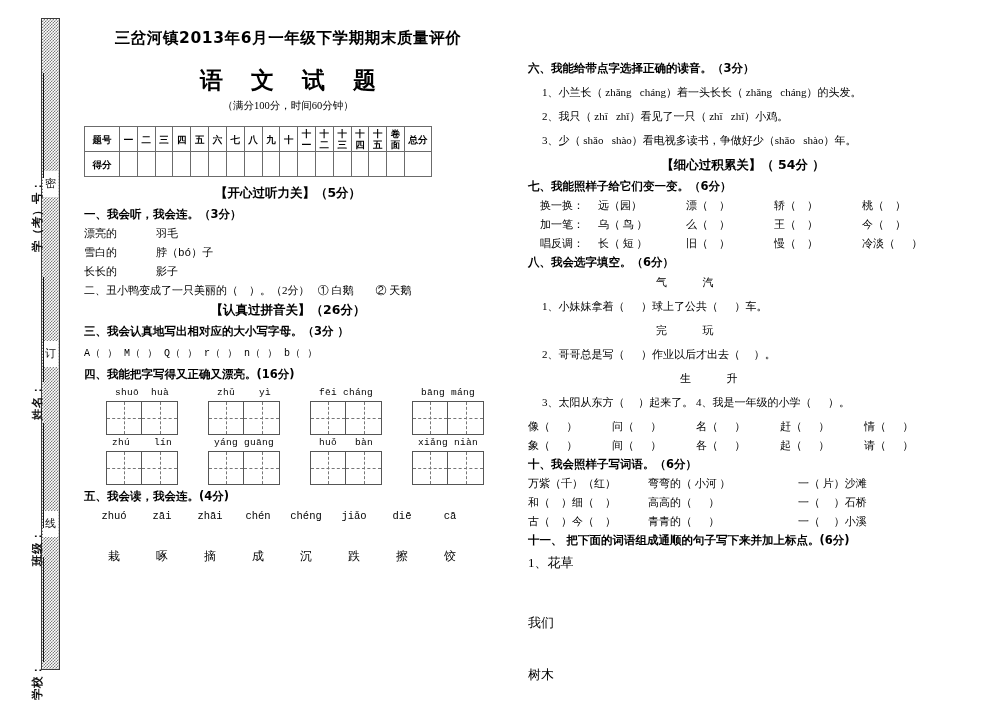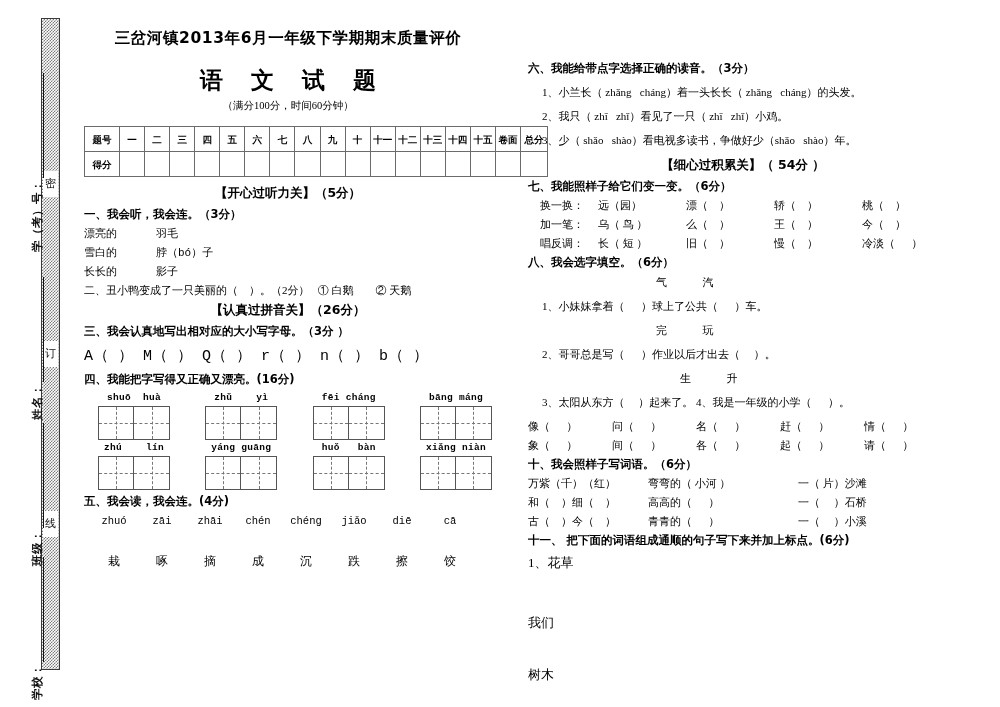--- a/index.html
+++ b/index.html
@@ -120,21 +120,21 @@
   .meta-line {
     text-align: center;
     font-size: 10.5px;
     margin: 0 0 13px 0;
     font-family: "Liberation Serif", serif;
   }
 
   
   table.score-table {
     border-collapse: collapse;
-    width: 464px;
+    width: 348px;
     margin: 0 0 8px 0;
     table-layout: fixed;
   }
   table.score-table td {
     border: 1px solid #6b6b6b;
     height: 24px;
     text-align: center;
     vertical-align: middle;
     font-size: 9.5px;
     font-family: "DejaVu Sans", sans-serif;
@@ -172,35 +172,34 @@
   .match-row {
     font-size: 11px;
     margin: 4px 0;
     font-family: "Liberation Serif", serif;
   }
   .match-row .a { display: inline-block; width: 72px; }
   .match-row .b { display: inline-block; font-family: Liberation Mono, monospace; }
 
   
   .letters-row {
-    font-size: 15px;
+    font-size: 10px;
     font-family: "Liberation Mono", monospace;
     margin: 7px 0 7px 0;
     letter-spacing: 0.4px;
   }
 
   
   .grid-block { margin: 5px 0 4px 0; }
   .grid-row {
     display: flex;
-    justify-content: space-between;
+    justify-content: center;
     gap: 30px;
     margin-bottom: 2px;
     padding-left: 14px;
-    font-weight: bold;
   }
   .grid-cell { width: 72px; }
   .grid-pinyin {
     font-size: 9.5px;
     font-family: "Liberation Mono", monospace;
     text-align: center;
     letter-spacing: 0.3px;
     margin-bottom: 3px;
     white-space: pre;
   }

